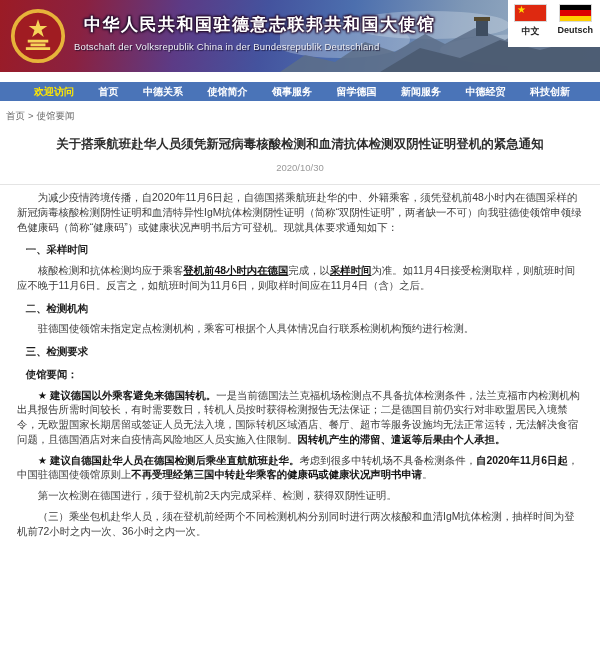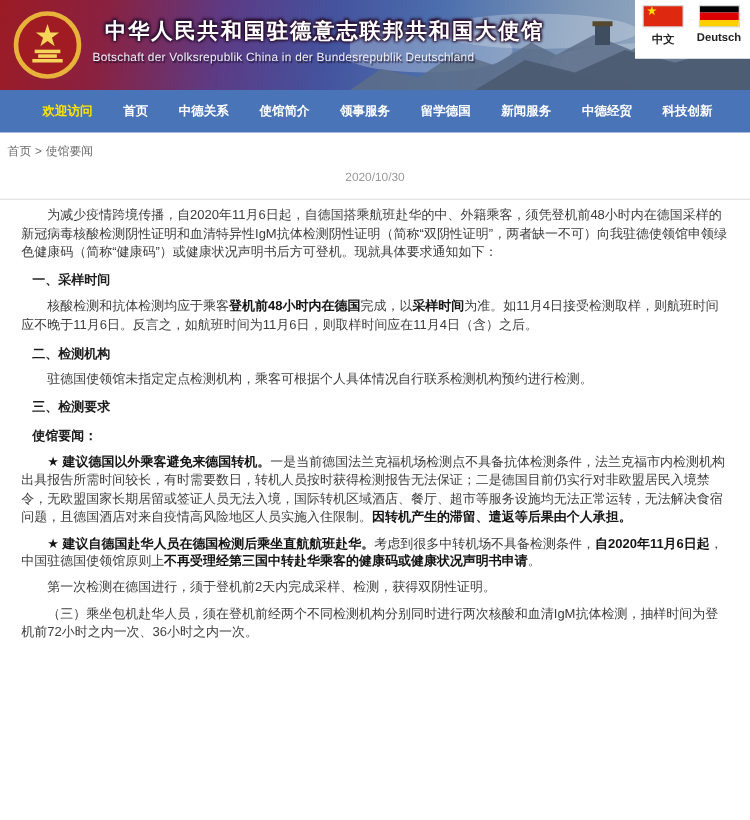--- a/index.html
+++ b/index.html
@@ -36,39 +36,40 @@
   .flag { width:31px; height:16px; position:relative; box-shadow:0 0 0 1px rgba(0,0,0,.15); }
   .flag-cn { background:var(--flag-cn-red,#de2910); overflow:hidden; }
   .flag-cn .star { position:absolute; left:2px; top:-3px; color:var(--flag-star-yellow,#ffde00); font-size:10px; line-height:16px; }
   .flag-de { display:flex; flex-direction:column; }
   .flag-de .s1 { flex:1; background:var(--flag-de-black,#000000); }
   .flag-de .s2 { flex:1; background:var(--flag-de-red,#dd0000); }
   .flag-de .s3 { flex:1; background:var(--flag-de-gold,#ffce00); }
   .lang-label { font-size:9px; font-weight:bold; color:#222; }
   
   .navbar {
-    height:34px; background:var(--nav-bg,#4a74b8);
+    height:19px; background:var(--nav-bg,#4a74b8);
     display:flex; align-items:center; justify-content:space-between;
     padding:0 30px 0 34px;
+    margin-top:10px;
   }
   .nav-welcome { color:var(--nav-welcome,#ffe600); font-size:10px; font-weight:bold; }
   .nav-item { color:#ffffff; font-size:10px; font-weight:bold; text-decoration:none; cursor:pointer; white-space:nowrap; }
   
   .breadcrumb { margin:9px 6px 0 6px; font-size:9.5px; color:#6b6b6b; }
   .breadcrumb a { color:#6b6b6b; text-decoration:none; cursor:pointer; }
   .crumb-sep { margin:0 3px; }
   
   .art-title { text-align:center; font-size:12.5px; font-weight:bold; color:#2e2e2e; margin-top:13px; padding:0 40px; }
   .art-date { text-align:center; font-size:9.5px; color:#9a9a9a; margin-top:9px; }
   .divider { border:none; border-top:1px solid #e4e4e4; margin:11px 0 2px 0; }
   .article-body { padding:0 5px; font-size:10.4px; color:#3d3d3d; }
   .para { text-indent:2em; line-height:1.42; margin:6px 12px; }
   .sec-heading { text-indent:2em; font-size:10.4px; font-weight:bold; color:#1d1d1d; line-height:1.42; margin:8px 0 6px 0; }
   .seg-b { font-weight:bold; color:#151515; }
-  .seg-u { }
+  .seg-u { text-decoration:underline; }
 </style>
 </head>
 <body>
 
 <header class="header">
   <svg class="wall-svg" width="320" height="72" viewBox="0 0 320 72" preserveAspectRatio="none">
     <ellipse cx="60" cy="40" rx="70" ry="18" fill="#cfd9e4" opacity="0.35"></ellipse>
     <ellipse cx="150" cy="25" rx="80" ry="14" fill="#e3eaf1" opacity="0.30"></ellipse>
     <ellipse cx="250" cy="50" rx="90" ry="16" fill="#d8e1ea" opacity="0.30"></ellipse>
     <path d="M0 72 L25 55 L55 62 L85 42 L115 52 L145 34 L165 44 L195 28 L225 40 L255 24 L285 34 L320 18 L320 72 Z" fill="#5d6f88" opacity="0.85"></path>
@@ -117,20 +118,21 @@
     <a class="nav-item">新闻服务</a>
     <a class="nav-item">中德经贸</a>
     <a class="nav-item">科技创新</a>
   </nav>
 
 <div class="breadcrumb">
   <a>首页</a><span class="crumb-sep">&gt;</span><a>使馆要闻</a>
 </div>
 
 <main>
+  <h1 class="art-title">关于搭乘航班赴华人员须凭新冠病毒核酸检测和血清抗体检测双阴性证明登机的紧急通知</h1>
   <div class="art-date">2020/10/30</div>
   <hr class="divider">
   <div class="article-body">
 
   <p class="para"><span>为减少疫情跨境传播，自2020年11月6日起，自德国搭乘航班赴华的中、外籍乘客，须凭登机前48小时内在德国采样的新冠病毒核酸检测阴性证明和血清特异性IgM抗体检测阴性证明（简称“双阴性证明”，两者缺一不可）向我驻德使领馆申领绿色健康码（简称“健康码”）或健康状况声明书后方可登机。现就具体要求通知如下：</span></p>
       <h3 class="sec-heading"><span>一、采样时间</span></h3>
       <p class="para"><span>核酸检测和抗体检测均应于乘客</span><span class="seg-b seg-u">登机前48小时内在德国</span><span>完成，以</span><span class="seg-b seg-u">采样时间</span><span>为准。如11月4日接受检测取样，则航班时间应不晚于11月6日。反言之，如航班时间为11月6日，则取样时间应在11月4日（含）之后。</span></p>
       <h3 class="sec-heading"><span>二、检测机构</span></h3>
       <p class="para"><span>驻德国使领馆未指定定点检测机构，乘客可根据个人具体情况自行联系检测机构预约进行检测。</span></p>
       <h3 class="sec-heading"><span>三、检测要求</span></h3>

